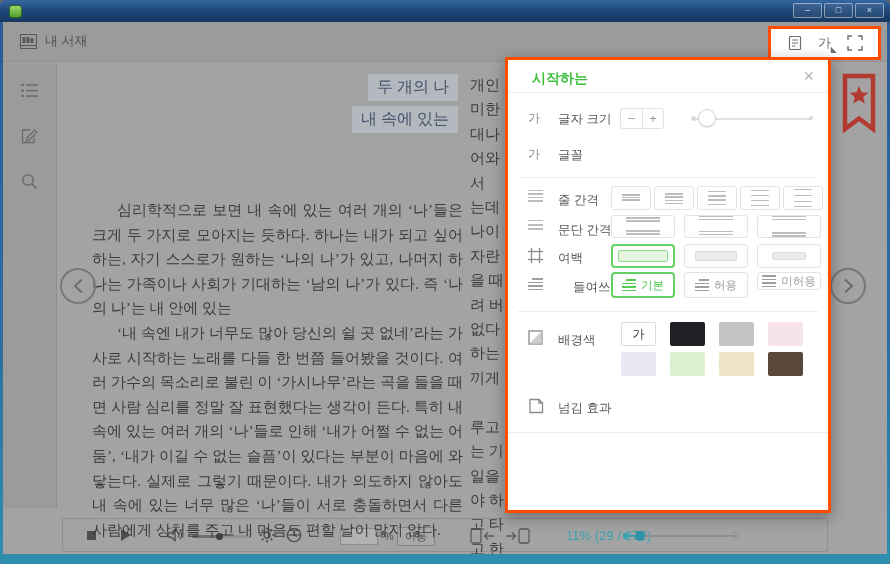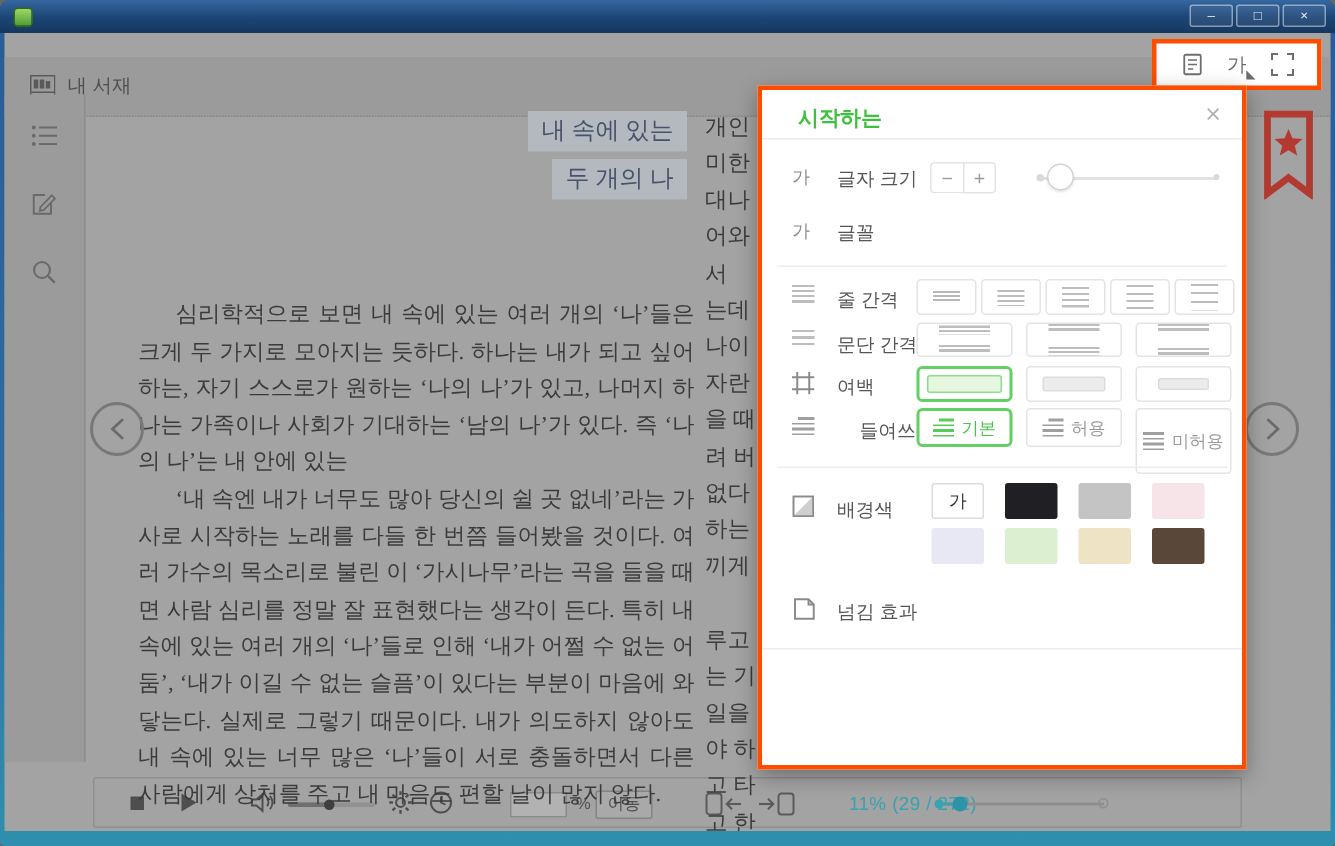--- a/index.html
+++ b/index.html
@@ -15,21 +15,21 @@
     background:linear-gradient(#35679f,#1c4474 55%,#16385f);
     display:flex;align-items:center;color:#e6edf6;font-size:11.5px;}
   .app-icon{width:13px;height:13px;margin:0 7px 0 9px;border-radius:3px;
     background:linear-gradient(#9fd66a,#4f9e2f);border:1px solid #2e6b1a;}
   .win-controls{position:absolute;right:6px;top:3px;display:flex;gap:2px;}
   .win-btn{width:29px;height:15px;border:1px solid rgba(255,255,255,.45);
     border-radius:2px;background:rgba(255,255,255,.07);color:#dfe8f3;
     font-size:9px;line-height:13px;text-align:center;}
   
   .frame{position:absolute;left:3px;right:3px;top:22px;bottom:10px;background:#a3a3a3;overflow:hidden;}
-  .topbar{position:absolute;left:0;right:0;top:16px;height:40px;background:#9b9b9b;
+  .topbar{position:absolute;left:0;right:0;top:0;height:40px;background:#9b9b9b;
     border-bottom:1px dotted #868686;}
   .lib{position:absolute;left:17px;top:10px;display:flex;align-items:center;gap:8px;color:#4f4f4f;font-size:13px;}
   .sidebar{position:absolute;left:0;top:41px;bottom:46px;width:54px;background:#9b9b9b;border-right:1px solid #8d8d8d;}
   .sb-ic{position:absolute;left:18px;}
   
   .chapter{position:absolute;right:429px;top:52px;display:flex;flex-direction:column;align-items:flex-end;gap:5px;z-index:1;}
   .chapter span{background:#b4b8bf;color:#47536b;font-size:16px;padding:3px 9px;font-family:"Liberation Serif",serif;}
   .book-text{position:absolute;left:89px;top:176px;width:371px;
     font-family:"Liberation Serif",serif;font-size:15px;line-height:24.6px;
     color:#3b3b3b;text-align:justify;z-index:1;}
@@ -179,22 +179,22 @@
         <path d="M13 8 V15.5 H1.5 V3 H9" fill="none" stroke="#6a6a6a" stroke-width="1.3"></path>
         <path d="M6 11 L13.5 3.2 L15.6 5.3 L8.2 13 L5.6 13.6 Z" fill="none" stroke="#6a6a6a" stroke-width="1.2"></path>
       </svg>
       <svg class="sb-ic" style="top:110px" width="17" height="17" viewBox="0 0 17 17">
         <circle cx="7" cy="7" r="5.3" fill="none" stroke="#6a6a6a" stroke-width="1.4"></circle>
         <line x1="11" y1="11" x2="15.5" y2="15.5" stroke="#6a6a6a" stroke-width="1.6"></line>
       </svg>
     </div>
 
     <div class="chapter">
+      <span>두 개의 나</span>
       <span>내 속에 있는</span>
-      <span>두 개의 나</span>
     </div>
 
     <div class="book-text">
         <div>심리학적으로 보면 내 속에 있는 여러 개의 ‘나’들은 크게 두 가지로 모아지는 듯하다. 하나는 내가 되고 싶어 하는, 자기 스스로가 원하는 ‘나의 나’가 있고, 나머지 하나는 가족이나 사회가 기대하는 ‘남의 나’가 있다. 즉 ‘나의 나’는 내 안에 있는</div>
         <div>‘내 속엔 내가 너무도 많아 당신의 쉴 곳 없네’라는 가사로 시작하는 노래를 다들 한 번쯤 들어봤을 것이다. 여러 가수의 목소리로 불린 이 ‘가시나무’라는 곡을 들을 때면 사람 심리를 정말 잘 표현했다는 생각이 든다. 특히 내 속에 있는 여러 개의 ‘나’들로 인해 ‘내가 어쩔 수 없는 어둠’, ‘내가 이길 수 없는 슬픔’이 있다는 부분이 마음에 와닿는다. 실제로 그렇기 때문이다. 내가 의도하지 않아도 내 속에 있는 너무 많은 ‘나’들이 서로 충돌하면서 다른 사람에게 상처를 주고 내 마음도 편할 날이 많지 않다.</div>
       </div>
 
     <div class="frag-col">
         <div>개인</div>
         <div>미한</div>
@@ -390,21 +390,21 @@
         </div>
       <div class="opt" style="left:176px;top:212px;width:64px;height:26px">
         <span class="ind">
             <i></i>
             <i></i>
             <i></i>
             <i></i>
           </span>
         <span class="opt-txt">허용</span>
         </div>
-      <div class="opt" style="left:249px;top:212px;width:64px;height:44px">
+      <div class="opt" style="left:249px;top:212px;width:64px;height:18px">
         <span class="ind">
             <i style="margin-left:0"></i>
             <i></i>
             <i></i>
             <i></i>
           </span>
         <span class="opt-txt">미허용</span>
         </div>
 
       <div class="p-div" style="top:251px;left:10px;right:10px"></div>

